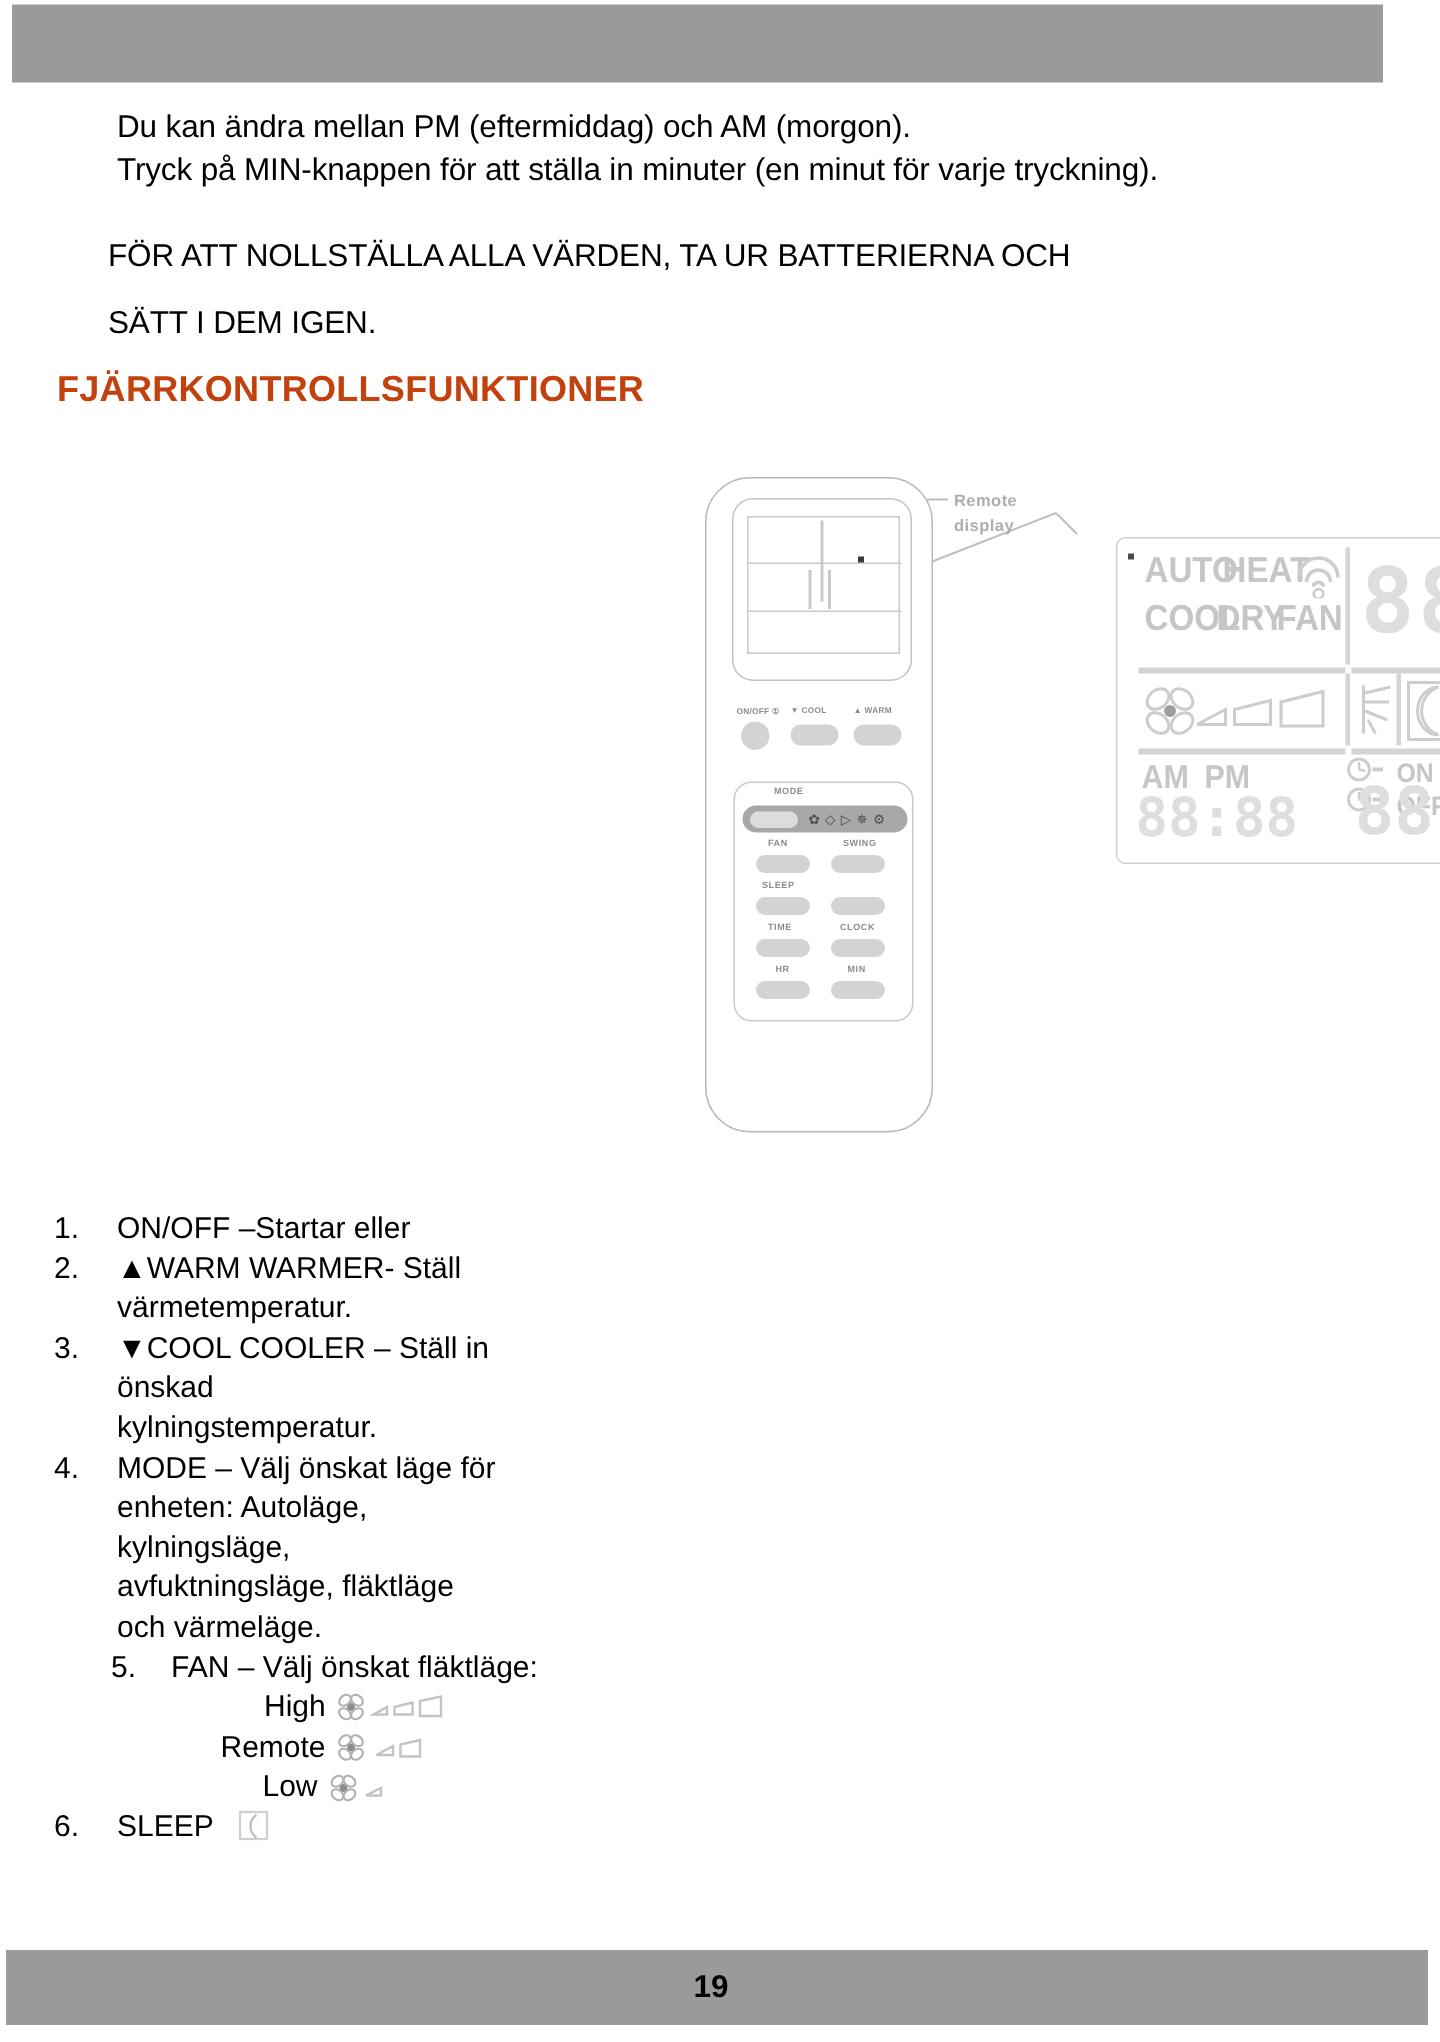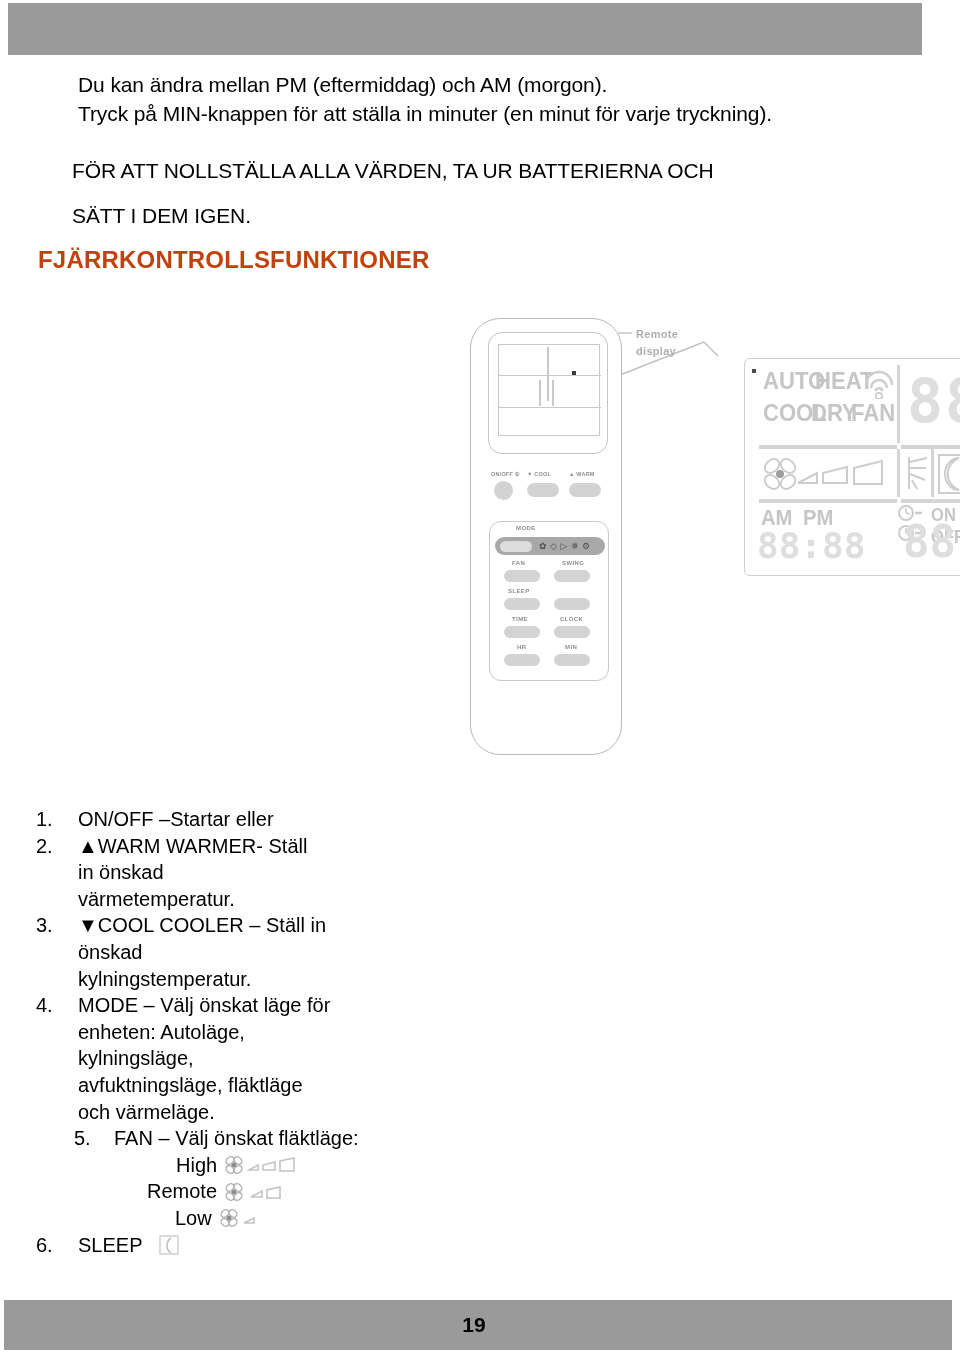--- a/index.html
+++ b/index.html
@@ -531,23 +531,20 @@
 <div class="instructions">
 
   <div class="li">
     <span class="num">1.</span>
     <span>ON/OFF –Startar eller</span>
   </div>
 
   <div class="li">
     <span class="num">2.</span>
     <span>▲WARM WARMER- Ställ</span>
-  </div>
-  <div class="li">
-    <span>in önskad</span>
   </div>
   <div class="li">
     <span>värmetemperatur.</span>
   </div>
 
   <div class="li">
     <span class="num">3.</span>
     <span>▼COOL COOLER – Ställ in</span>
   </div>
   <div class="li">

